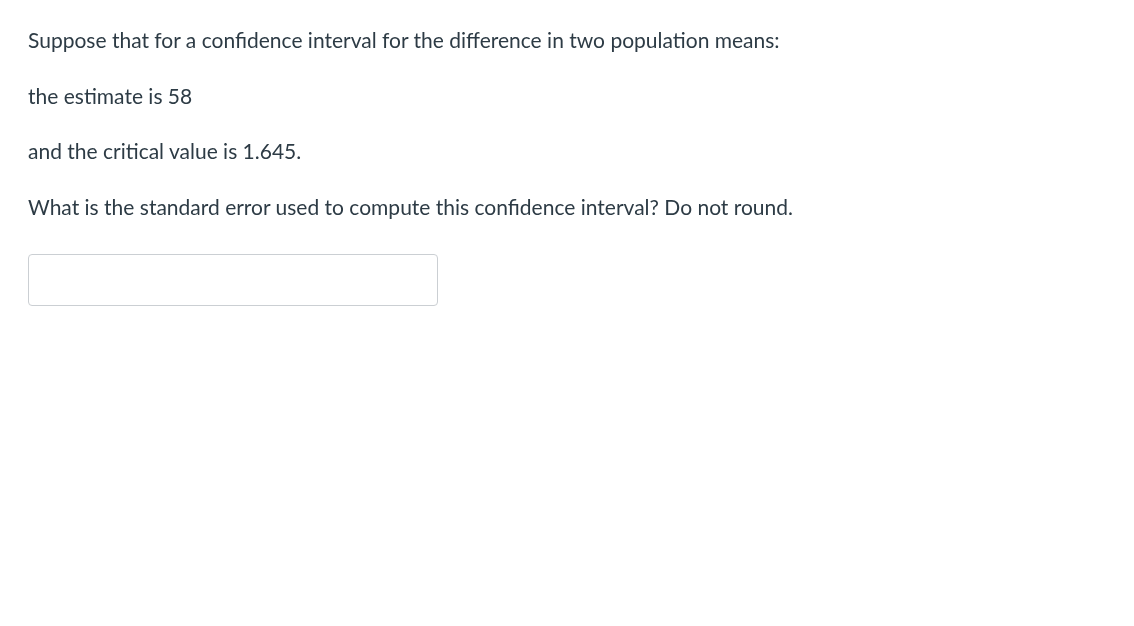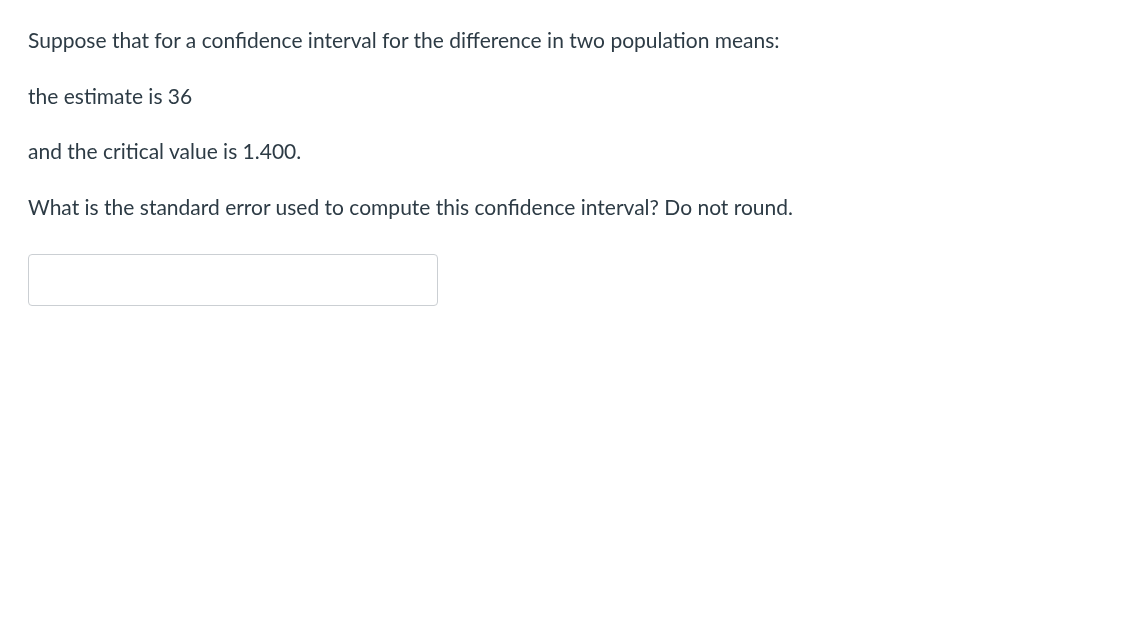--- a/index.html
+++ b/index.html
@@ -35,17 +35,17 @@
       color: #2d3b45;
       outline: none;
       margin-top: 8px;
     }
   </style>
 </head>
 <body>
 
 <div class="question-block">
   <p class="para">Suppose  that for a confidence interval for the difference in two population means:</p>
-  <p class="para">the estimate is 36</p>
-  <p class="para">and the critical value is 1.400.</p>
+  <p class="para">the estimate is 58</p>
+  <p class="para">and the critical value is 1.645.</p>
   <p class="para">What is the standard error used to compute this confidence interval? Do not round.</p>
   <input type="text" class="answer-input" value="" style="">
 </div>
 
 </body></html>

